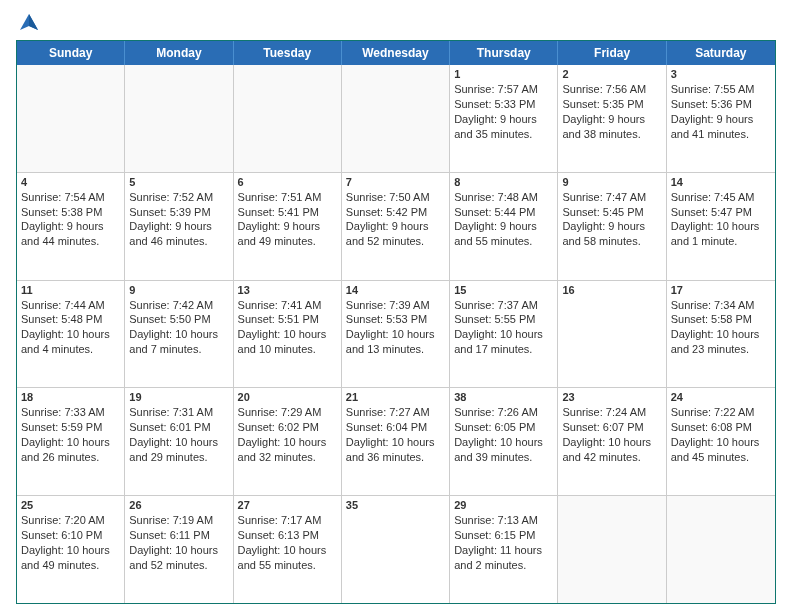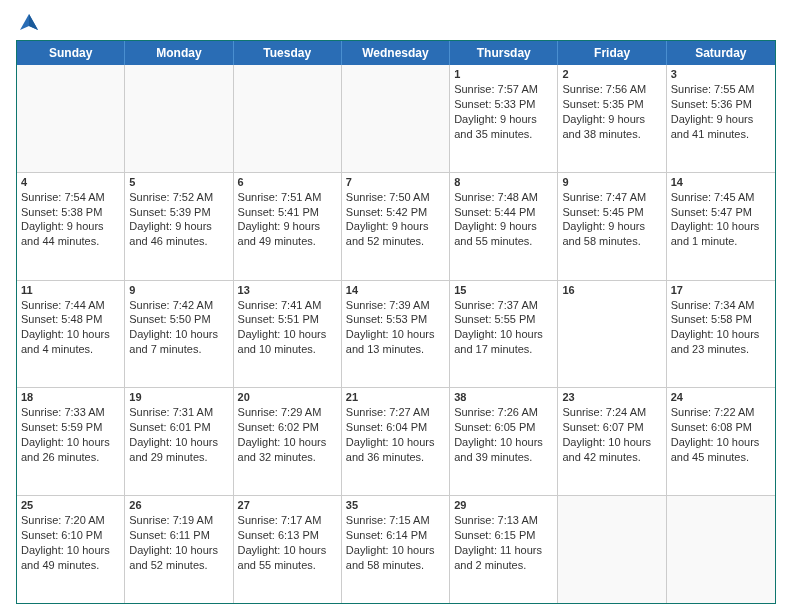--- a/index.html
+++ b/index.html
@@ -264,21 +264,20 @@
           <div class="cal-cell">
             <div class="day-num">26</div>
             <div class="cell-text">Sunrise: 7:19 AM<br>Sunset: 6:11 PM<br>Daylight: 10 hours and 52 minutes.</div>
           </div>
           <div class="cal-cell">
             <div class="day-num">27</div>
             <div class="cell-text">Sunrise: 7:17 AM<br>Sunset: 6:13 PM<br>Daylight: 10 hours and 55 minutes.</div>
           </div>
           <div class="cal-cell">
             <div class="day-num">35</div>
-            <div class="cell-text">Sunrise: 7:15 AM<br>Sunset: 6:14 PM<br>Daylight: 10 hours and 58 minutes.</div>
           </div>
           <div class="cal-cell">
             <div class="day-num">29</div>
             <div class="cell-text">Sunrise: 7:13 AM<br>Sunset: 6:15 PM<br>Daylight: 11 hours and 2 minutes.</div>
           </div>
           <div class="cal-cell empty"></div>
           <div class="cal-cell empty"></div>
         </div>
       </div>
   </div>

